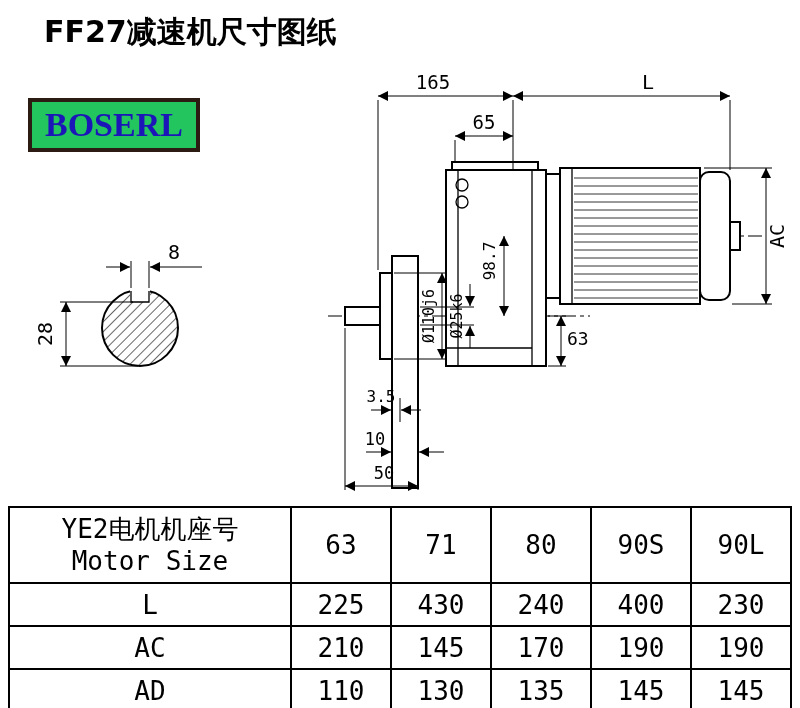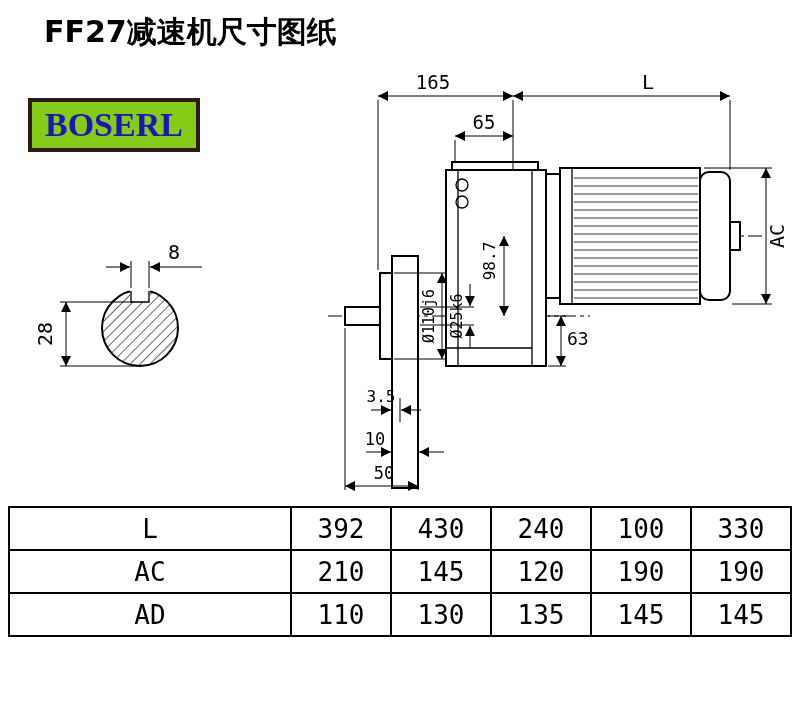--- a/index.html
+++ b/index.html
@@ -1,20 +1,20 @@
 <!DOCTYPE html>
 <html><head>
 <meta charset="utf-8">
 <style>
   html,body{margin:0;padding:0;background:#fff;}
   .page{position:relative;width:800px;height:708px;background:#fff;overflow:hidden;
         font-family:"Liberation Sans",sans-serif;color:#000;}
   .title{position:absolute;left:44px;top:12px;font-size:30px;font-weight:bold;
          font-family:"DejaVu Sans","Liberation Sans",sans-serif;}
-  .logo{position:absolute;left:28px;top:98px;border:4px solid #2b1b12;background:#84cc16;
+  .logo{position:absolute;left:28px;top:98px;border:4px solid #2b1b12;background:#22c55e;
         padding:1px 13px;font-family:"Liberation Serif",serif;font-weight:bold;
         font-size:34px;color:#1c16b8;line-height:44px;}
   .drawing{position:absolute;left:0;top:58px;}
   svg text{font-family:"DejaVu Sans Mono","DejaVu Sans",monospace;fill:#000;}
   .ol{fill:#fff;stroke:#000;stroke-width:2;}
   .thin{fill:none;stroke:#000;stroke-width:1.3;}
   .fin{fill:none;stroke:#000;stroke-width:0.8;}
   .dim{fill:none;stroke:#000;stroke-width:1;}
   .cl{fill:none;stroke:#000;stroke-width:1;stroke-dasharray:14 4 4 4;}
   .sizes{position:absolute;left:8px;top:506px;}
@@ -144,33 +144,44 @@
     <table>
       <colgroup>
           <col class="c0">
           <col>
           <col>
           <col>
           <col>
           <col>
         </colgroup>
       <tbody>
+        <tr class="hdr">
+          <th>
+            <div>YE2电机机座号</div>
+            <div>Motor Size</div>
+          </th>
+          <th>63</th>
+          <th>71</th>
+          <th>80</th>
+          <th>90S</th>
+          <th>90L</th>
+        </tr>
         <tr class="row">
           <td>L</td>
-          <td>392</td>
+          <td>225</td>
           <td>430</td>
           <td>240</td>
-          <td>100</td>
-          <td>330</td>
+          <td>400</td>
+          <td>230</td>
         </tr>
         <tr class="row">
           <td>AC</td>
           <td>210</td>
           <td>145</td>
-          <td>120</td>
+          <td>170</td>
           <td>190</td>
           <td>190</td>
         </tr>
         <tr class="row">
           <td>AD</td>
           <td>110</td>
           <td>130</td>
           <td>135</td>
           <td>145</td>
           <td>145</td>

